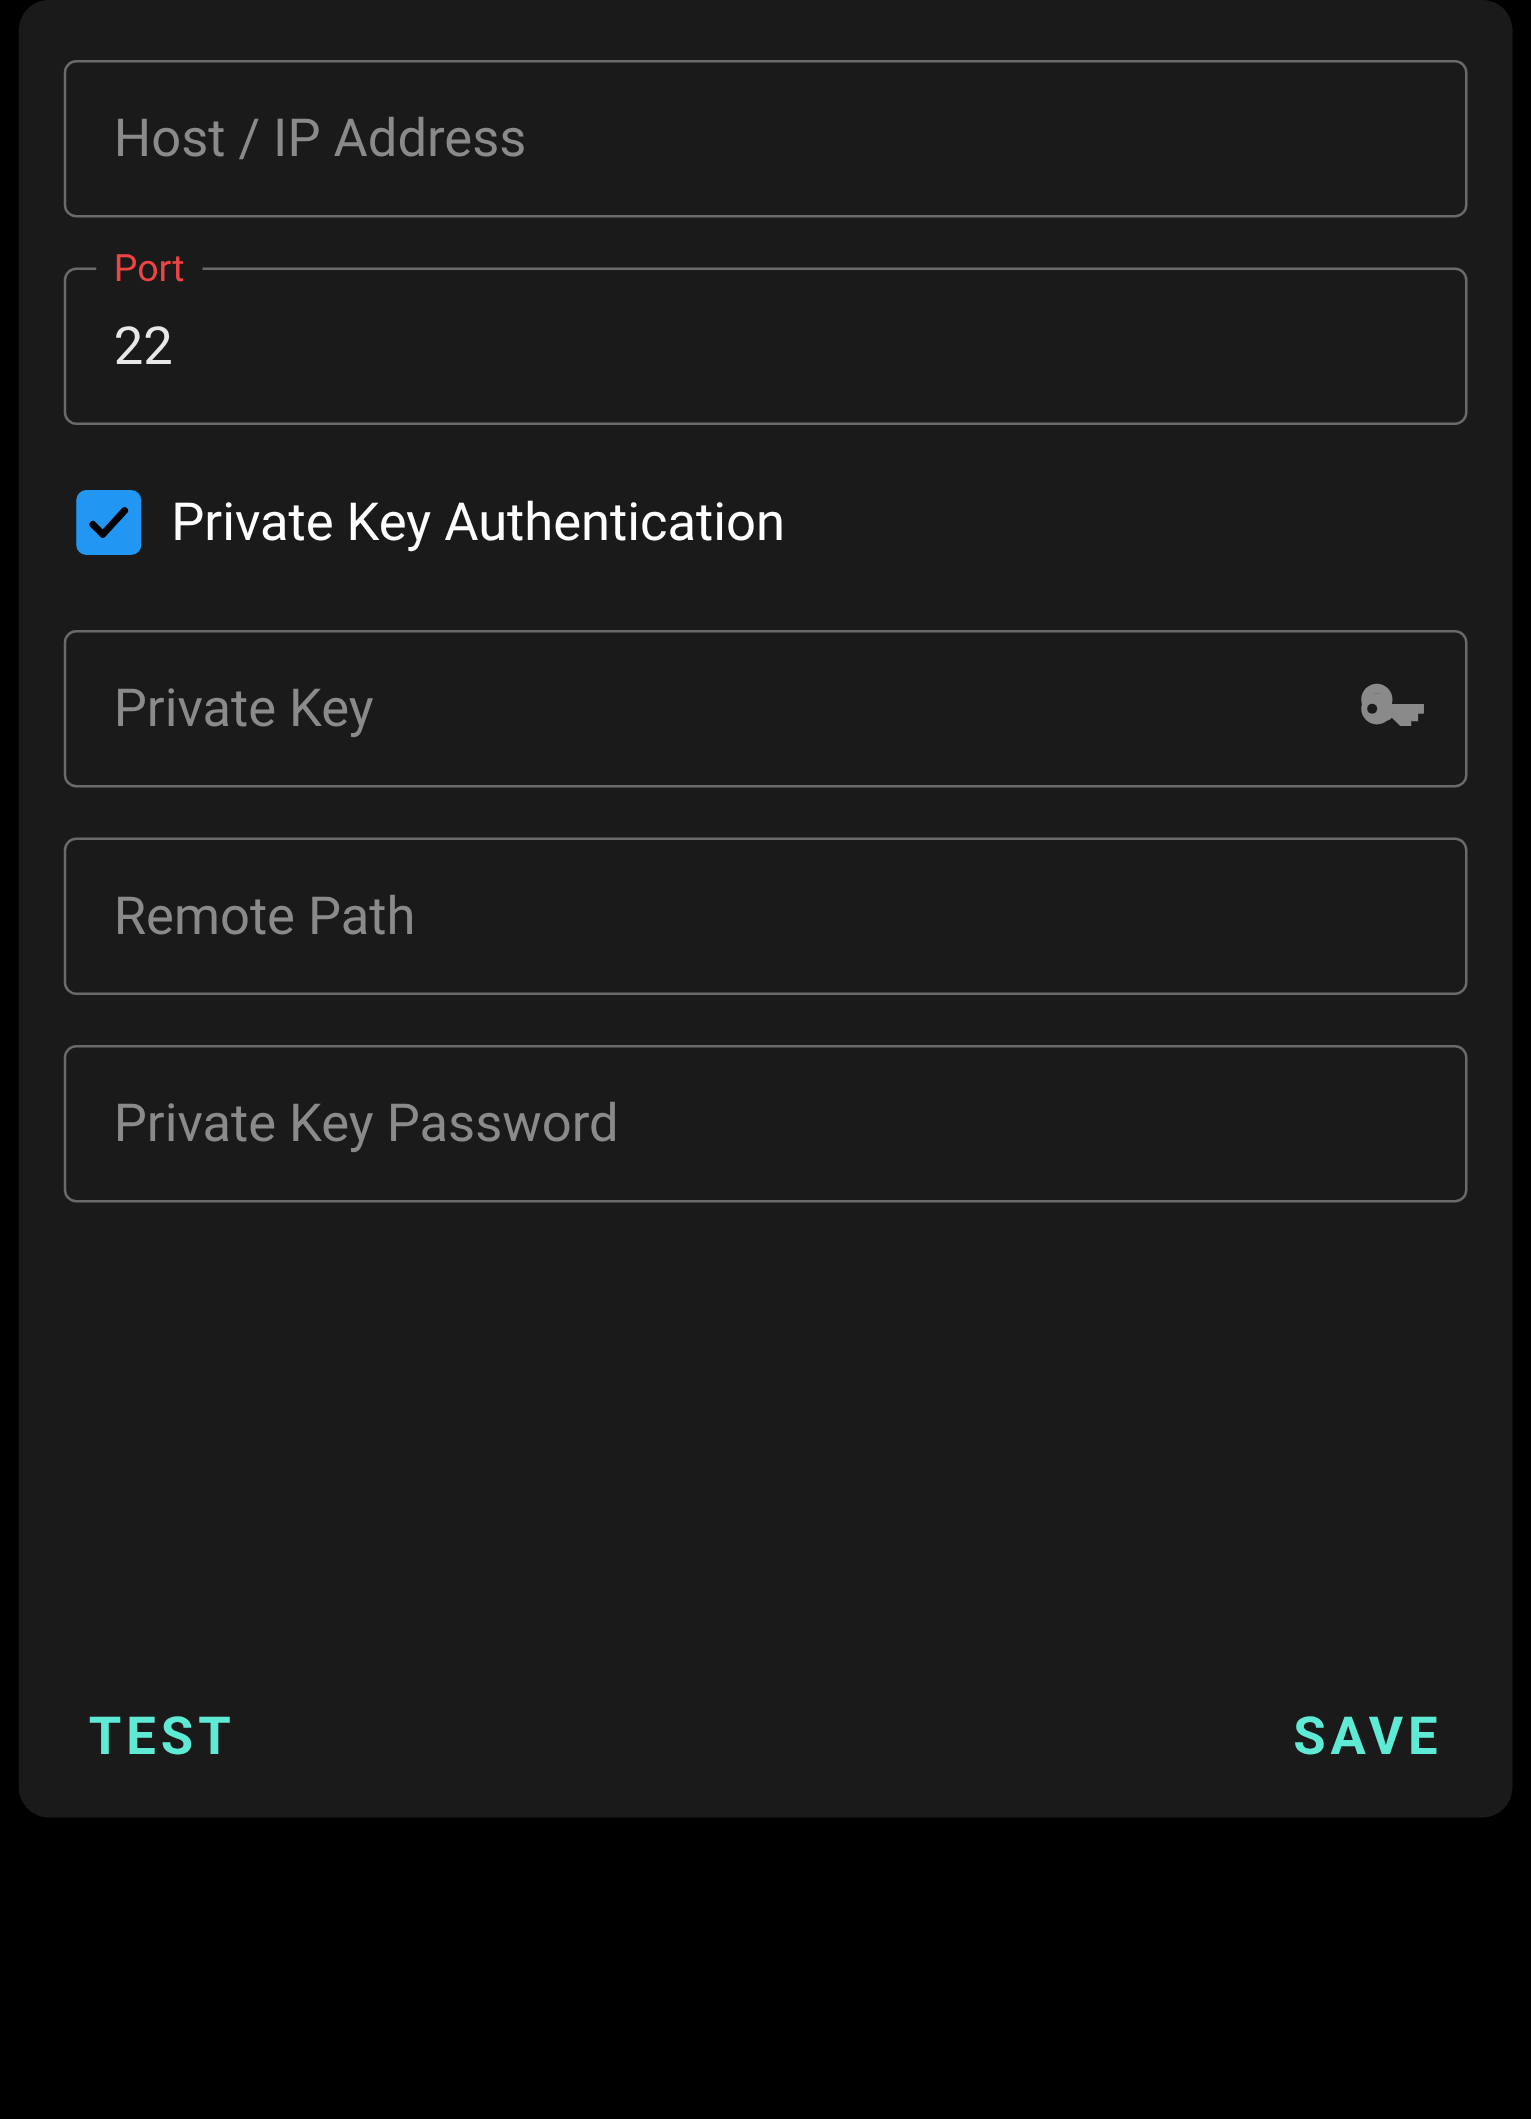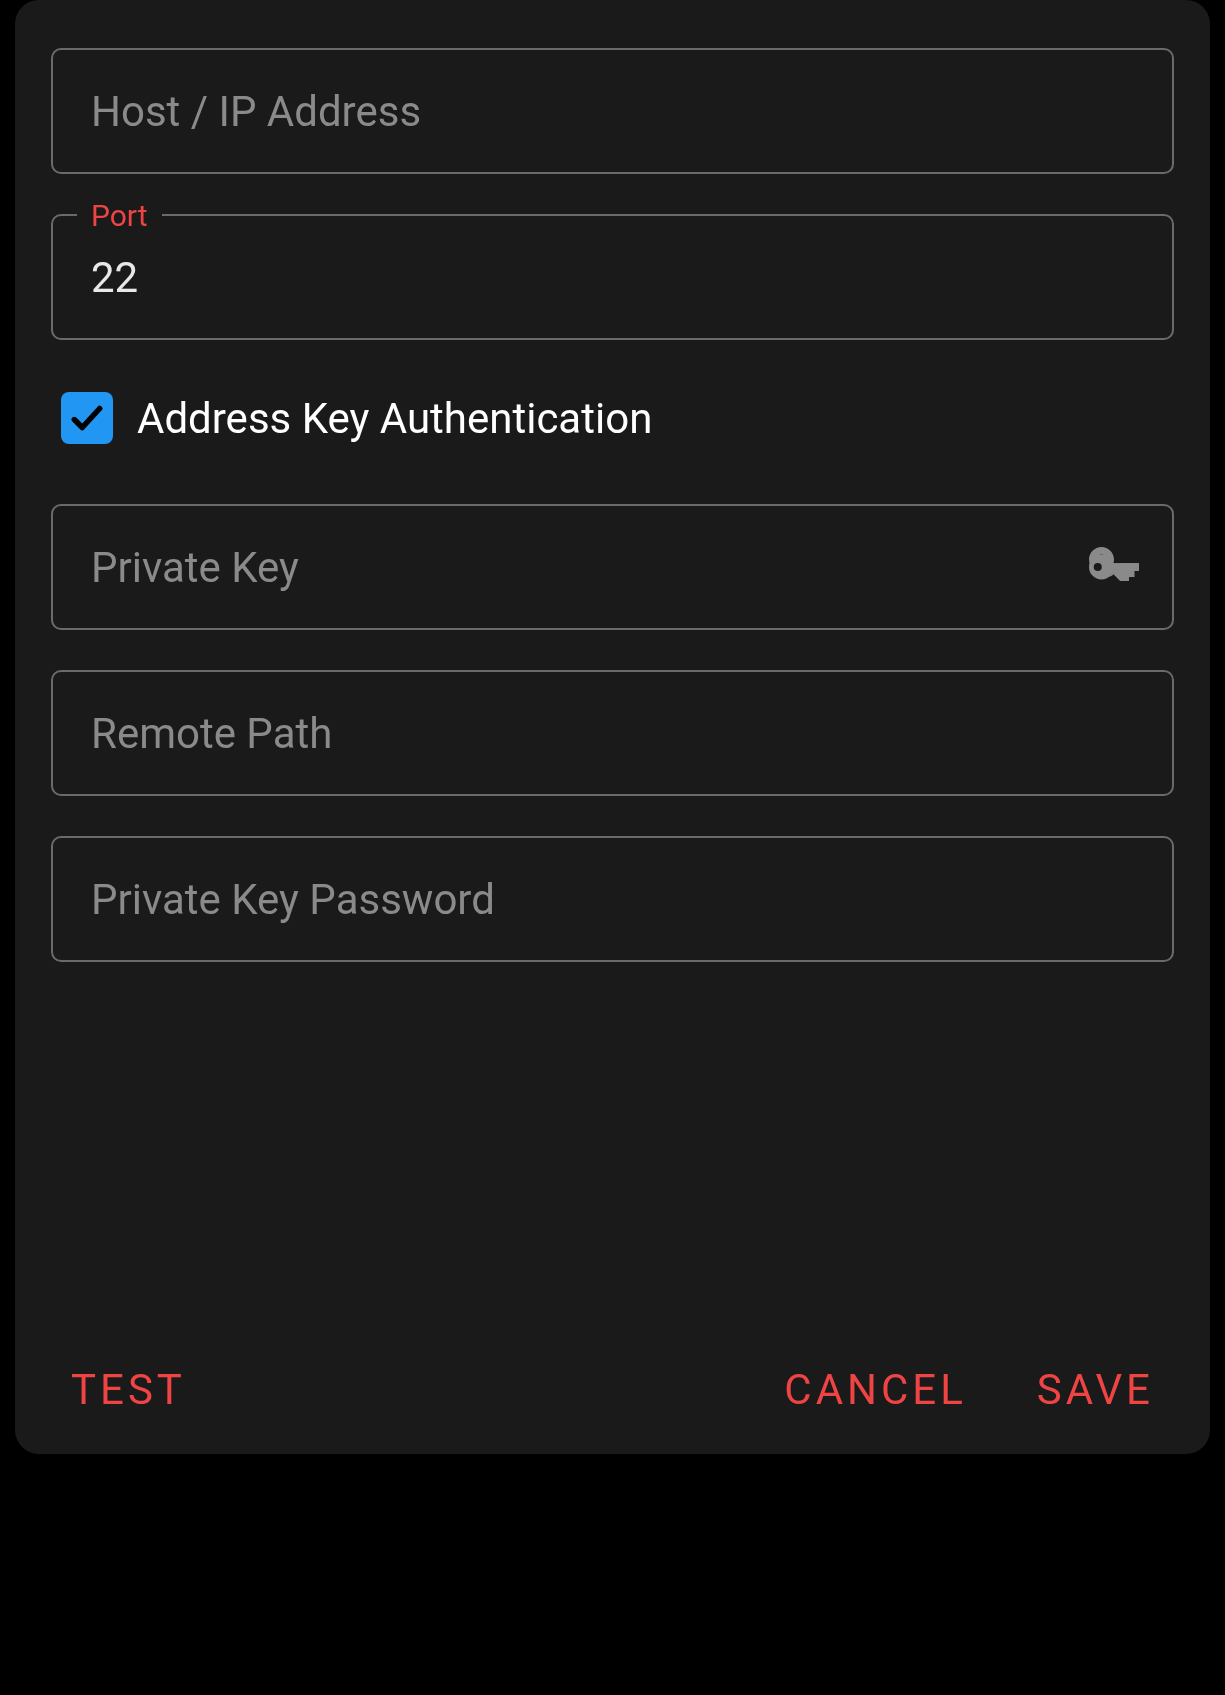--- a/index.html
+++ b/index.html
@@ -93,23 +93,23 @@
     .button-row {
       margin-top: auto;
       display: flex;
       align-items: center;
       padding: 30px 20px 0 20px;
     }
     .btn {
       background: transparent;
       border: none;
       font-size: 42px;
-      font-weight: 400;
+      font-weight: 700;
       letter-spacing: 4px;
-      color: #ef4444;
+      color: #5eead4;
       cursor: pointer;
       font-family: inherit;
     }
     .btn-spacer {
       flex: 1;
     }
     .btn + .btn {
       margin-left: 70px;
     }
   </style>
@@ -127,21 +127,21 @@
     <input type="text" class="text-input" value="22" style="">
   </div>
 
 
   <div class="checkbox-row">
     <div class="checkbox-box">
       <svg width="38" height="38" viewBox="0 0 24 24" fill="none" stroke="#000000" stroke-width="3.5" stroke-linecap="round" stroke-linejoin="round">
         <polyline points="4 13 9 18 20 6"></polyline>
       </svg>
     </div>
-    <span class="checkbox-label">Address Key Authentication</span>
+    <span class="checkbox-label">Private Key Authentication</span>
   </div>
 
   <div class="field-wrapper">
     <input type="text" class="text-input with-icon" placeholder="Private Key" style="">
     <span class="input-icon">
       <svg width="60" height="60" viewBox="0 0 24 24" fill="#8a8a8a">
         <path d="M7 14c-2.76 0-5-2.24-5-5s2.24-5 5-5 5 2.24 5 5c0 .5-.08 1-.22 1.45L22 10.45v3.1l-2 0v2h-2v2h-3.55l-2.68-2.68C11.3 15.6 9.26 17 7 14zm0-7c-1.1 0-2 .9-2 2s.9 2 2 2 2-.9 2-2-.9-2-2-2z"></path>
         <circle cx="7" cy="12" r="5" fill="#8a8a8a"></circle>
         <circle cx="5.5" cy="12" r="1.6" fill="#1a1a1a"></circle>
         <rect x="11" y="10.5" width="11" height="3" fill="#8a8a8a"></rect>
@@ -155,17 +155,16 @@
     <input type="text" class="text-input" placeholder="Remote Path" style="">
   </div>
 
   <div class="field-wrapper">
     <input type="password" class="text-input" placeholder="Private Key Password" style="">
   </div>
 
   <div class="button-row">
     <button class="btn">TEST</button>
     <div class="btn-spacer"></div>
-    <button class="btn">CANCEL</button>
     <button class="btn">SAVE</button>
   </div>
 
 </div>
 
 </body></html>

